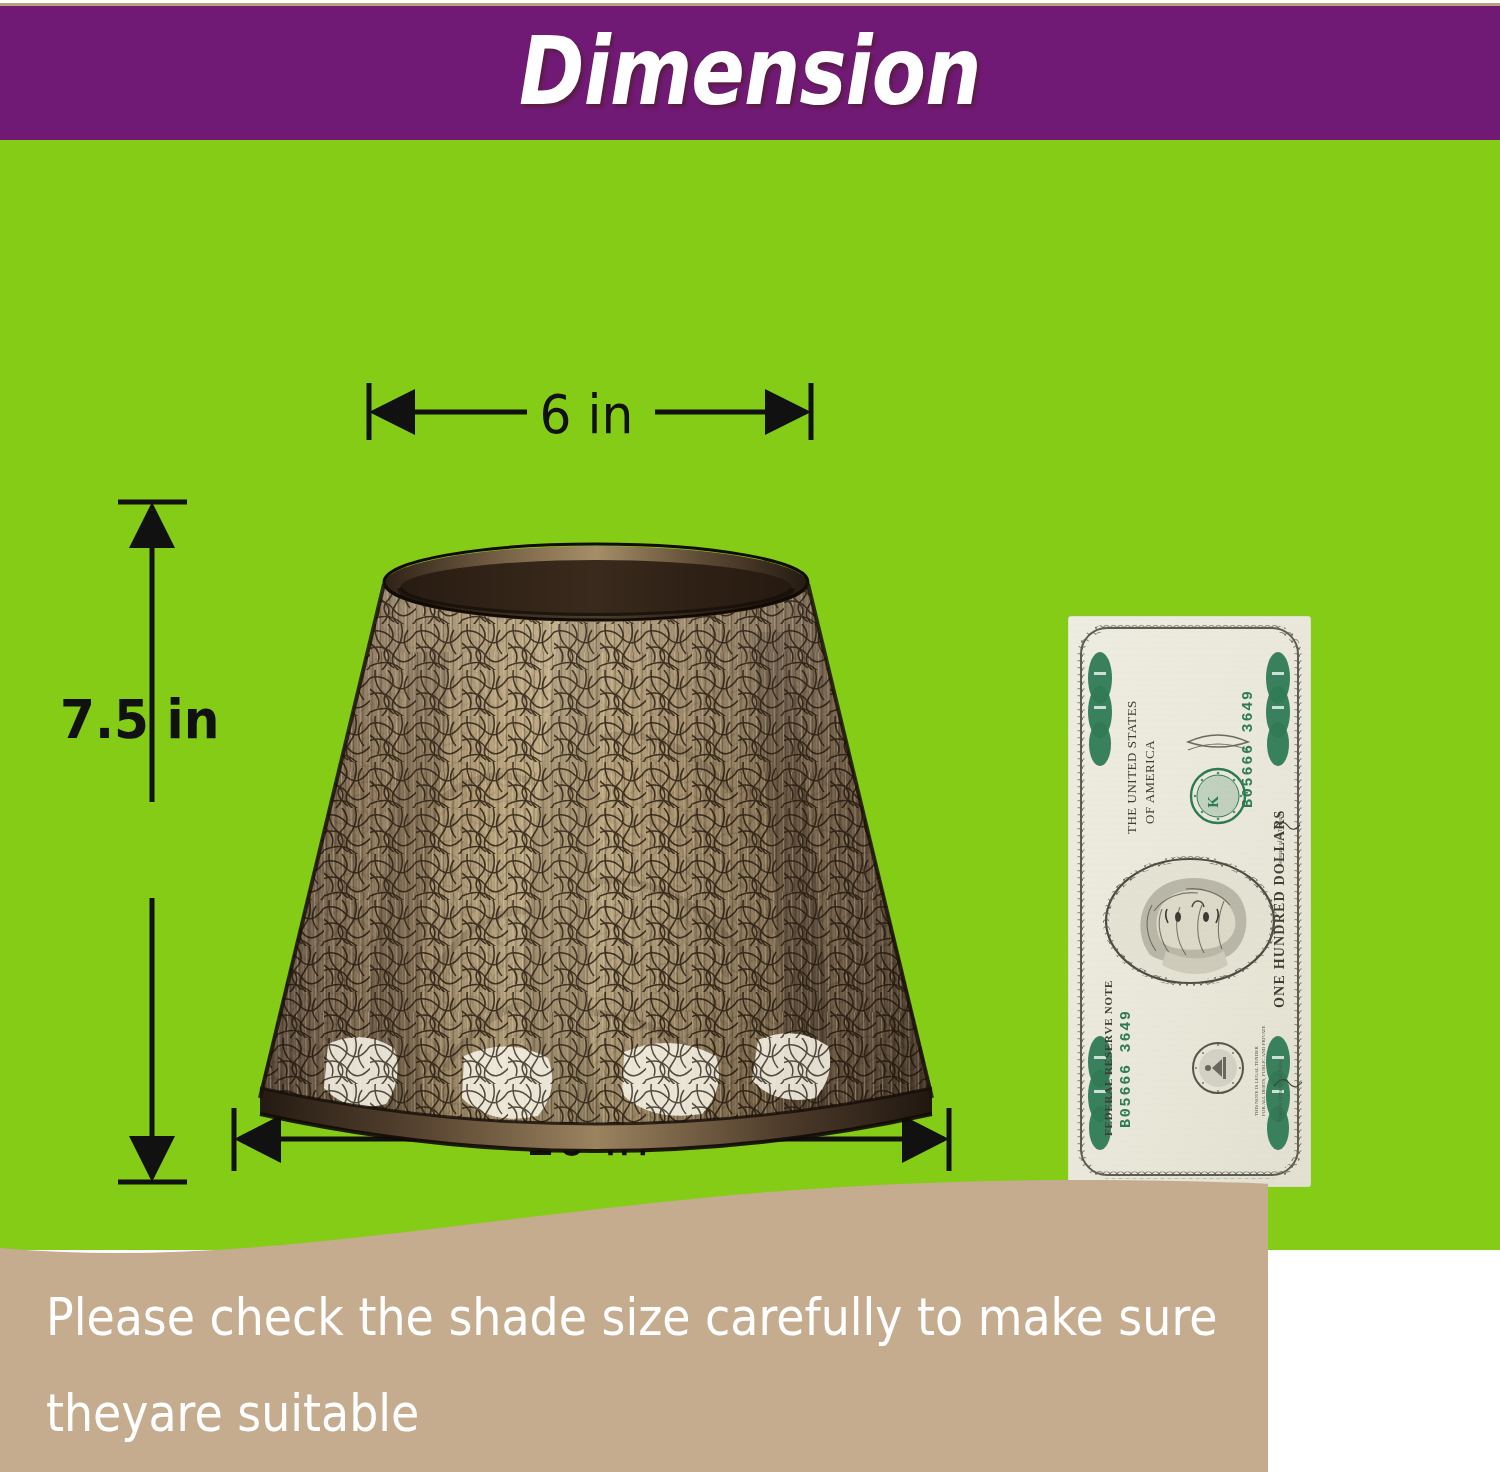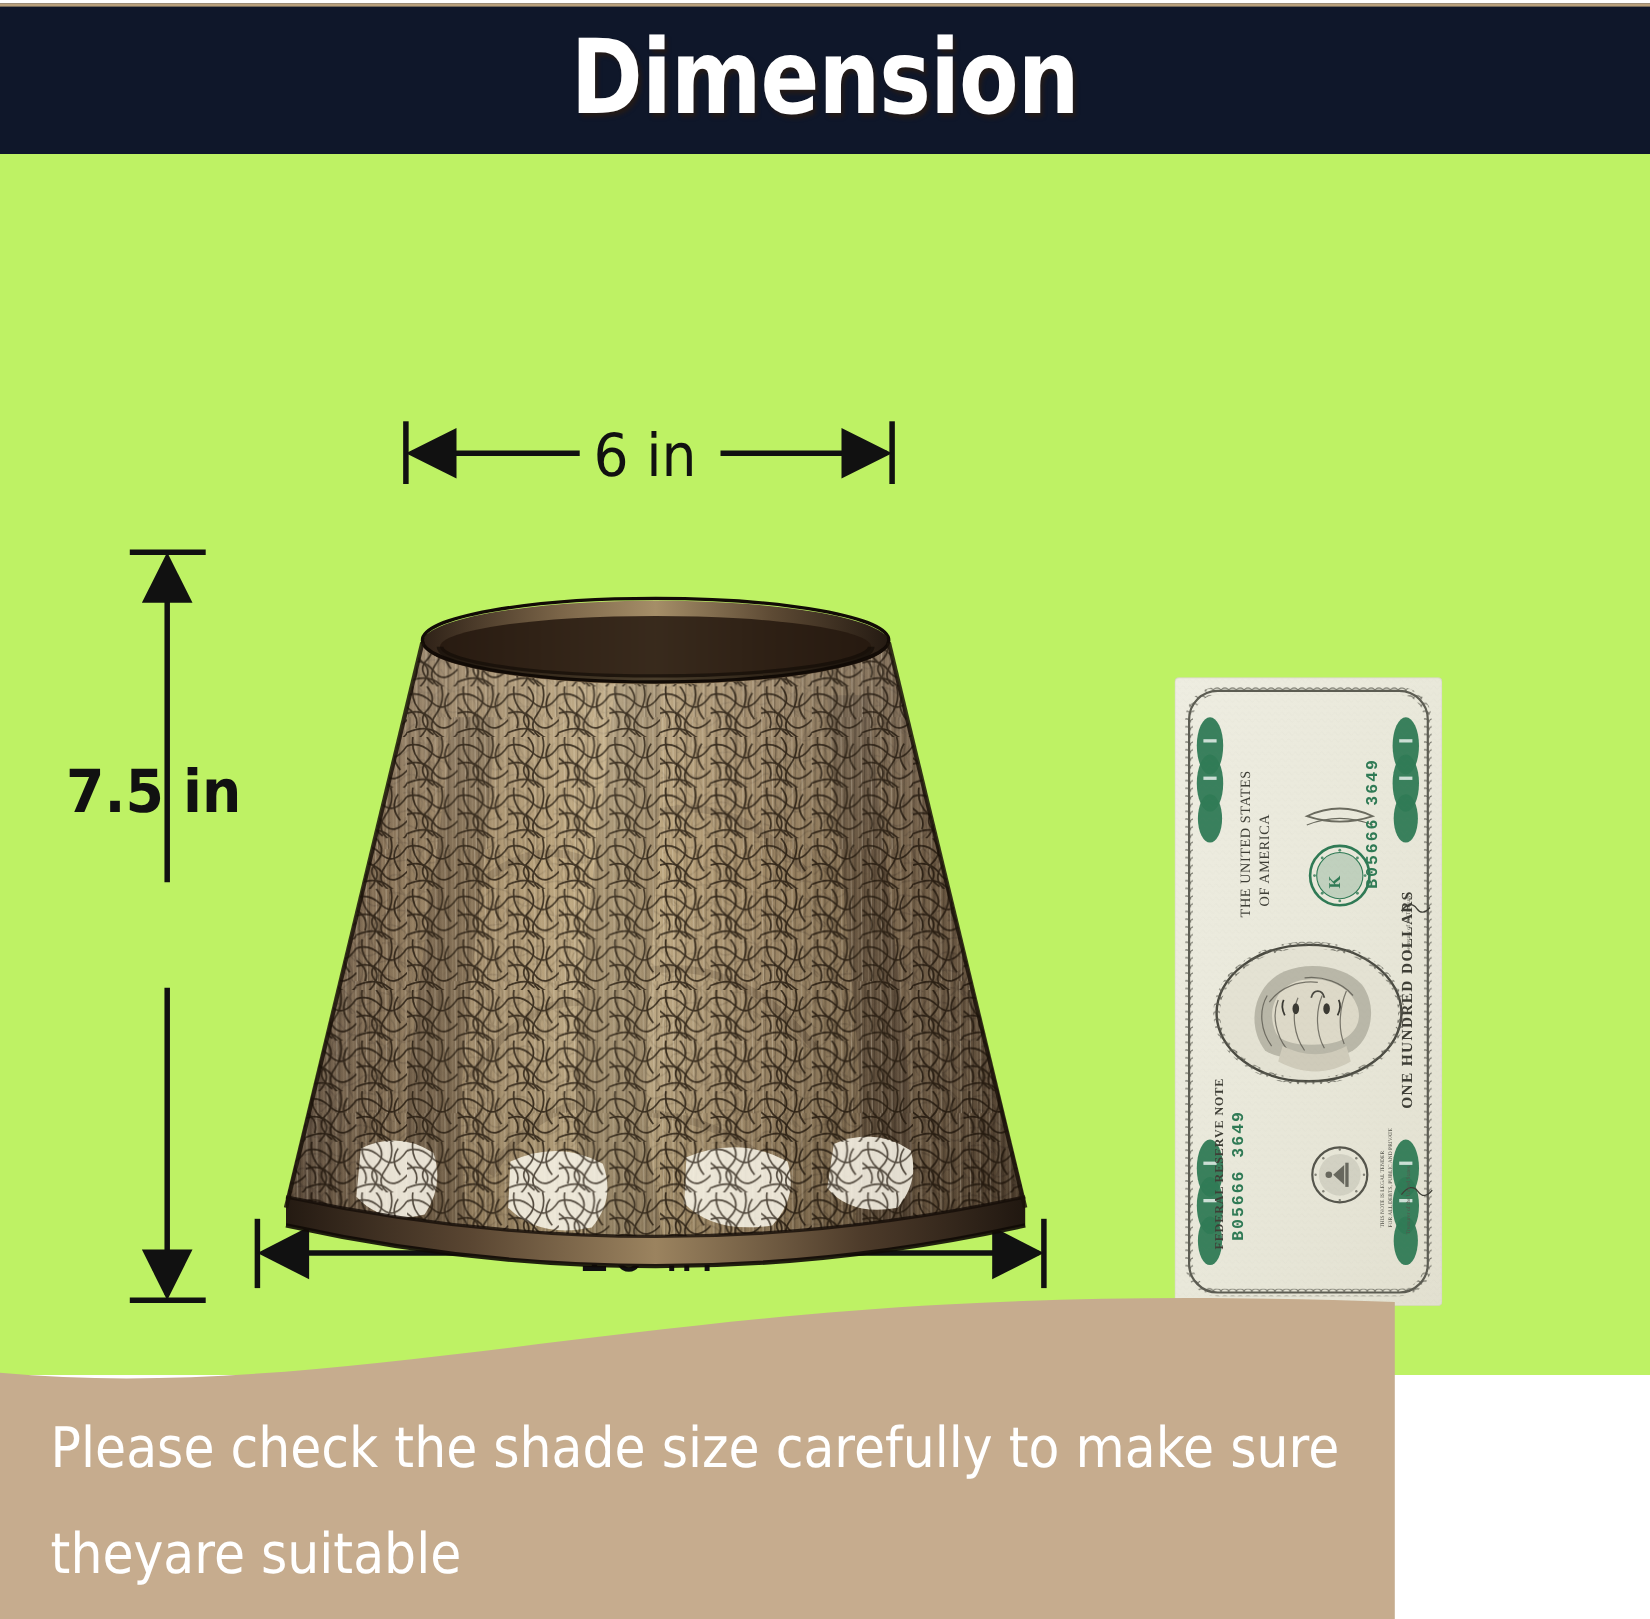--- a/index.html
+++ b/index.html
@@ -15,24 +15,25 @@
     font-family: "Liberation Sans", sans-serif;
   }
 
   
   #header-banner {
     position: absolute;
     left: 0;
     top: 3px;
     width: 1500px;
     height: 137px;
-    background: #0f172a;
+    background: #701a75;
     display: flex;
     align-items: center;
     justify-content: center;
+    font-style: italic;
   }
   #header-banner-topline {
     position: absolute;
     left: 0; top: 0;
     width: 1500px; height: 3px;
     background: #b8a07c;
   }
   #header-title {
     color: #ffffff;
     font-family: "DejaVu Sans", sans-serif;
@@ -45,21 +46,21 @@
     white-space: nowrap;
   }
 
   
   #stage {
     position: absolute;
     left: 0;
     top: 140px;
     width: 1500px;
     height: 1110px;
-    background: #bef264;
+    background: #84cc16;
   }
 
   
   .dim-label {
     position: absolute;
     font-family: "DejaVu Sans", sans-serif;
     color: #111111;
     font-weight: 500;
     white-space: nowrap;
     transform: scaleX(0.93);

